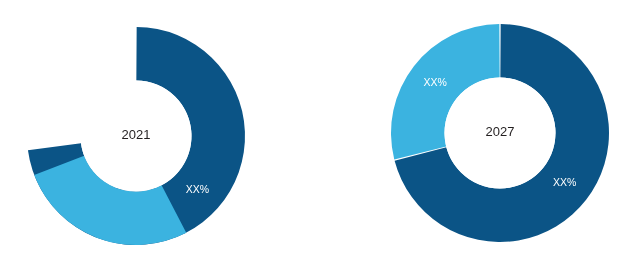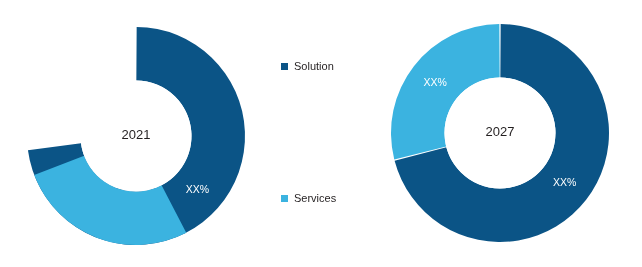--- a/index.html
+++ b/index.html
@@ -104,24 +104,14 @@
         <path fill="#0B5486" d="M 130.66583896858396 24.002033695724776 A 109 109 0 1 1 24.591992658380207 160.7516123544025 L 76.32895039027616 147.13040812540677 A 55.5 55.5 0 1 0 130.33902809868266 77.50103550562133 Z"></path>
         <path fill="#3BB3E0" d="M 24.260817822446 159.46177152841523 A 109 109 0 0 1 129.334161031416 24.002033695724776 L 129.6609719013173 77.50103550562133 A 55.5 55.5 0 0 0 76.16032467106194 146.47365431033987 Z"></path>
       </g>
       <circle cx="130" cy="133" r="55.5" fill="#ffffff"></circle>
       <text class="slice-label" x="65.20728898519343" y="82.74162160045589">XX%</text>
       <text class="slice-label" x="194.79271101480663" y="183.25837839954406">XX%</text>
       <text class="center-year" x="130" y="133">2027</text>
     </svg>
   </div>
 
-  <div id="legend">
-    <div class="legend-item" id="legend-item-solution">
-      <span class="legend-swatch" style="background:#0B5486"></span>
-      <span class="legend-label">Solution</span>
-    </div>
-    <div class="legend-item" id="legend-item-services">
-      <span class="legend-swatch" style="background:#3BB3E0"></span>
-      <span class="legend-label">Services</span>
-    </div>
-  </div>
 
 </div>
 
 </body></html>

